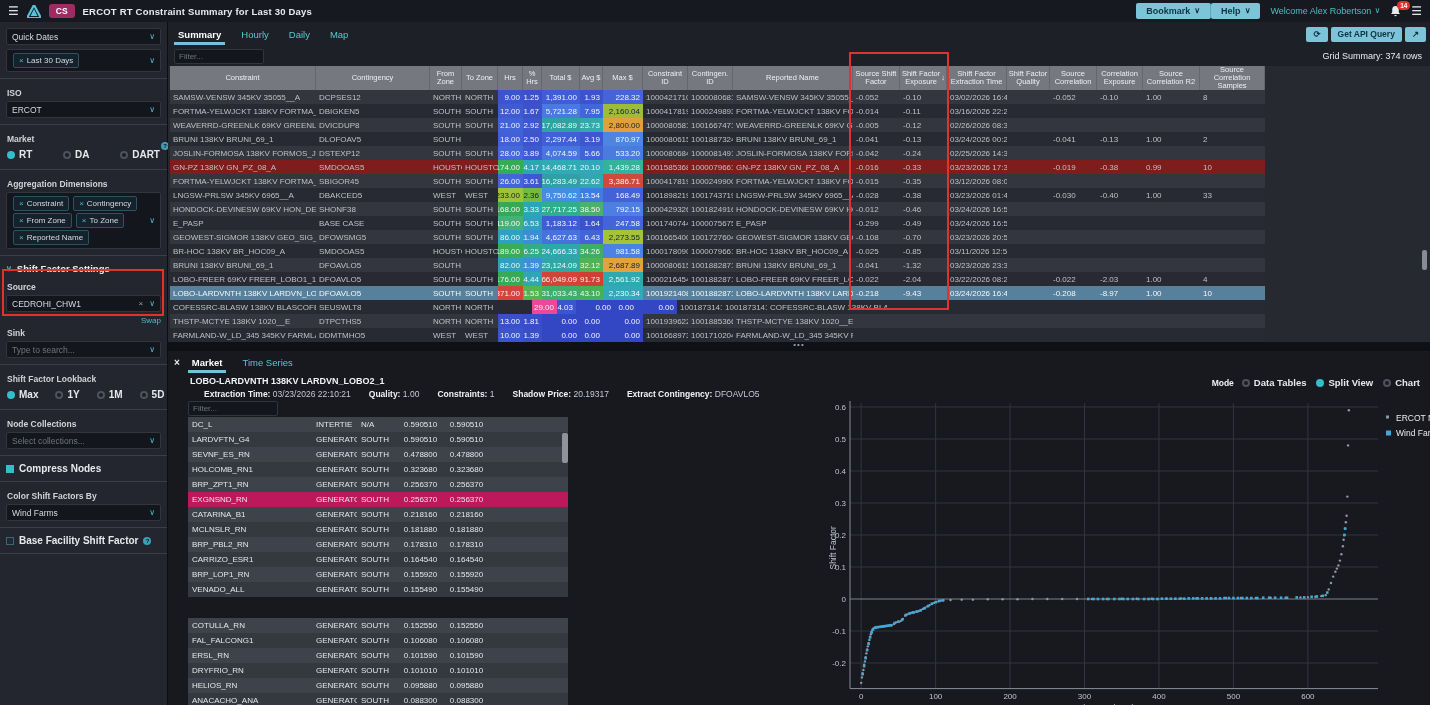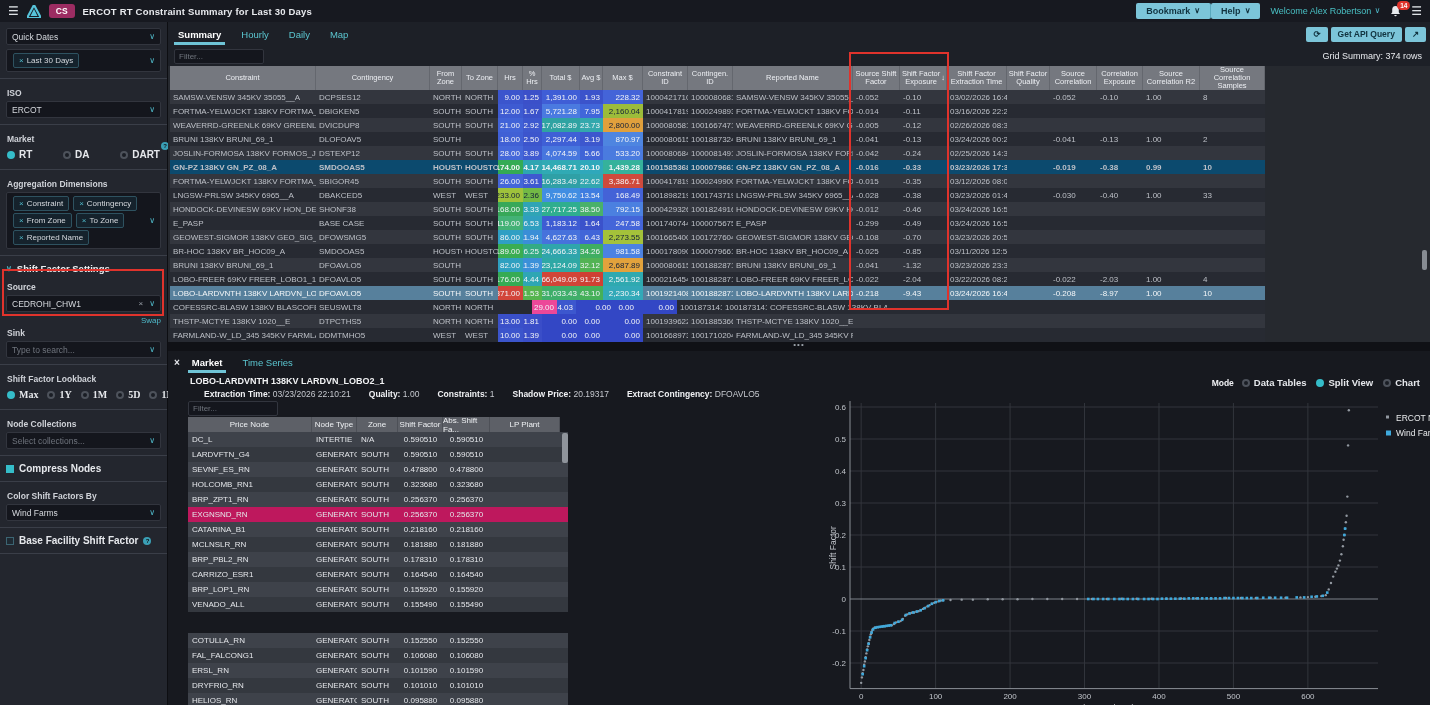--- a/index.html
+++ b/index.html
@@ -213,21 +213,21 @@
     <div class="sb-sec" style="padding-top:0;">
       <div class="sb-label">Sink</div>
       <div class="select">
         <span class="ph">Type to search...</span>
         <span class="chev">∨</span>
       </div>
     </div>
     <div class="sb-div"></div>
     <div class="sb-sec">
       <div class="sb-label">Shift Factor Lookback</div>
-      <div id="lookbackRadios" style="display:flex;gap:9px;padding:2px 1px 3px;font-family:Liberation Serif, serif;">
+      <div id="lookbackRadios" style="display:flex;gap:17px;padding:2px 1px 3px;">
           <span class="radio">
             <span class="rdot on"></span>
             <span>Max</span>
           </span>
           <span class="radio">
             <span class="rdot"></span>
             <span>1Y</span>
           </span>
           <span class="radio">
             <span class="rdot"></span>
@@ -420,21 +420,21 @@
             <div class="gc" style="width: 120px; flex: 0 0 auto;">JOSLIN-FORMOSA 138KV FORMOS_JO...</div>
             <div class="gc" style="width: 47px; flex: 0 0 auto;">-0.042</div>
             <div class="gc" style="width: 47px; flex: 0 0 auto;">-0.24</div>
             <div class="gc" style="width: 60px; flex: 0 0 auto;">02/25/2026 14:35:17</div>
             <div class="gc" style="width: 43px; flex: 0 0 auto;"></div>
             <div class="gc" style="width: 47px; flex: 0 0 auto;"></div>
             <div class="gc" style="width: 46px; flex: 0 0 auto;"></div>
             <div class="gc" style="width: 57px; flex: 0 0 auto;"></div>
             <div class="gc" style="width: 65px; flex: 0 0 auto;"></div>
           </div>
-          <div class="gr" style="background: #0c4a6e; font-weight: bold;">
+          <div class="gr" style="background: #7f1d1d;">
             <div class="gc" style="width: 146px; flex: 0 0 auto;">GN-PZ 138KV GN_PZ_08_A</div>
             <div class="gc" style="width: 114px; flex: 0 0 auto;">SMDOOAS5</div>
             <div class="gc" style="width: 32px; flex: 0 0 auto;">HOUSTON</div>
             <div class="gc" style="width: 36px; flex: 0 0 auto;">HOUSTON</div>
             <div class="gc" style="width: 25px; flex: 0 0 auto; background: rgb(52, 171, 85); justify-content: flex-end; color: rgb(242, 244, 247);">174.00</div>
             <div class="gc" style="width: 19px; flex: 0 0 auto; background: rgb(46, 165, 178); justify-content: flex-end; color: rgb(242, 244, 247);">24.17</div>
             <div class="gc" style="width: 38px; flex: 0 0 auto; background: rgb(48, 170, 180); justify-content: flex-end; color: rgb(242, 244, 247);">14,468.71</div>
             <div class="gc" style="width: 23px; flex: 0 0 auto; background: rgb(47, 168, 187); justify-content: flex-end; color: rgb(242, 244, 247);">20.10</div>
             <div class="gc" style="width: 40px; flex: 0 0 auto; background: rgb(53, 178, 155); justify-content: flex-end; color: rgb(242, 244, 247);">1,439.28</div>
             <div class="gc" style="width: 45px; flex: 0 0 auto;">10015853684</div>
@@ -749,28 +749,20 @@
               <span class="rdot"></span>
               <span>Chart</span>
             </span>
           </span>
       </div>
       <div class="bp-filter">
         <div class="filter">Filter...</div>
       </div>
       <div class="ptable">
         <div id="priceGrid">
-            <div class="pr">
-              <div class="ph-c" style="width: 124px; flex: 0 0 auto;">Price Node</div>
-              <div class="ph-c" style="width: 45px; flex: 0 0 auto;">Node Type</div>
-              <div class="ph-c" style="width: 41px; flex: 0 0 auto;">Zone</div>
-              <div class="ph-c" style="width: 45px; flex: 0 0 auto;">Shift Factor</div>
-              <div class="ph-c" style="width: 47px; flex: 0 0 auto;">Abs. Shift Fa...</div>
-              <div class="ph-c" style="width: 70px; flex: 0 0 auto;">LP Plant</div>
-            </div>
             <div class="pr" style="background: rgb(62, 66, 74);">
               <div class="pc" style="width: 124px; flex: 0 0 auto;">DC_L</div>
               <div class="pc" style="width: 45px; flex: 0 0 auto;">INTERTIE</div>
               <div class="pc" style="width: 41px; flex: 0 0 auto;">N/A</div>
               <div class="pc" style="width: 45px; flex: 0 0 auto; justify-content: center;">0.590510</div>
               <div class="pc" style="width: 47px; flex: 0 0 auto; justify-content: center;">0.590510</div>
               <div class="pc" style="width: 70px; flex: 0 0 auto;"></div>
             </div>
             <div class="pr" style="background: rgb(52, 56, 63);">
               <div class="pc" style="width: 124px; flex: 0 0 auto;">LARDVFTN_G4</div>

